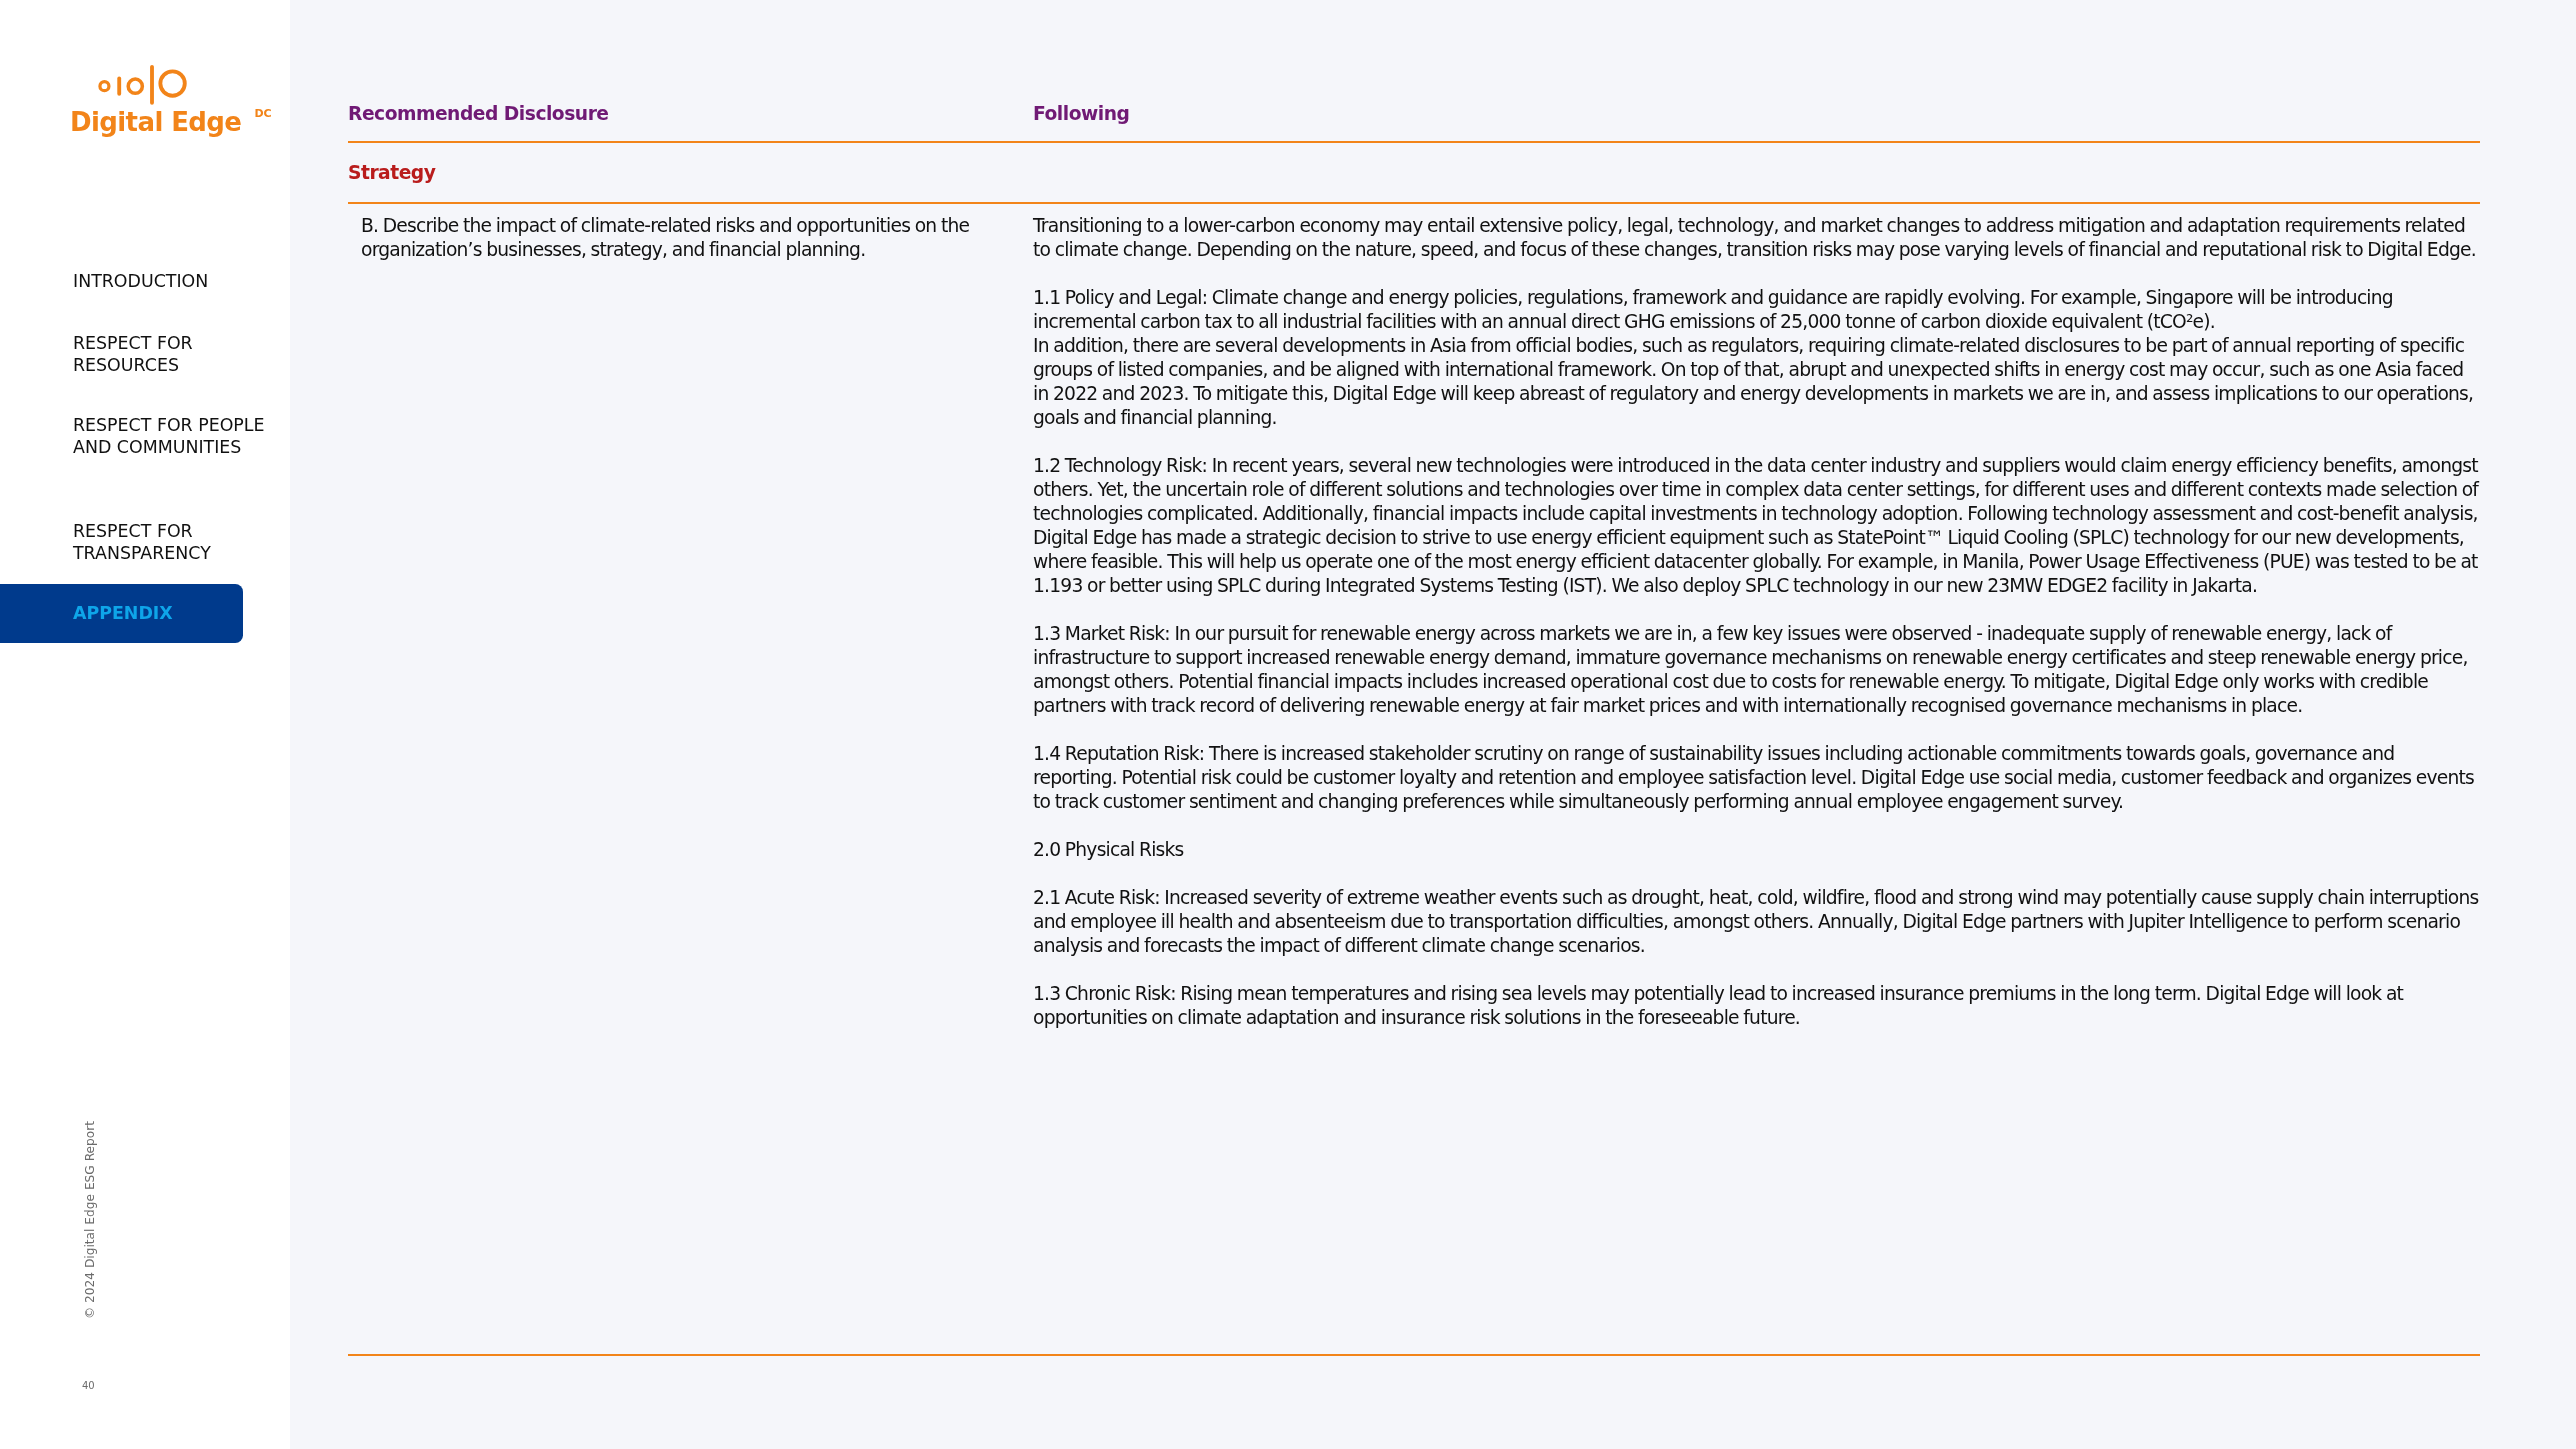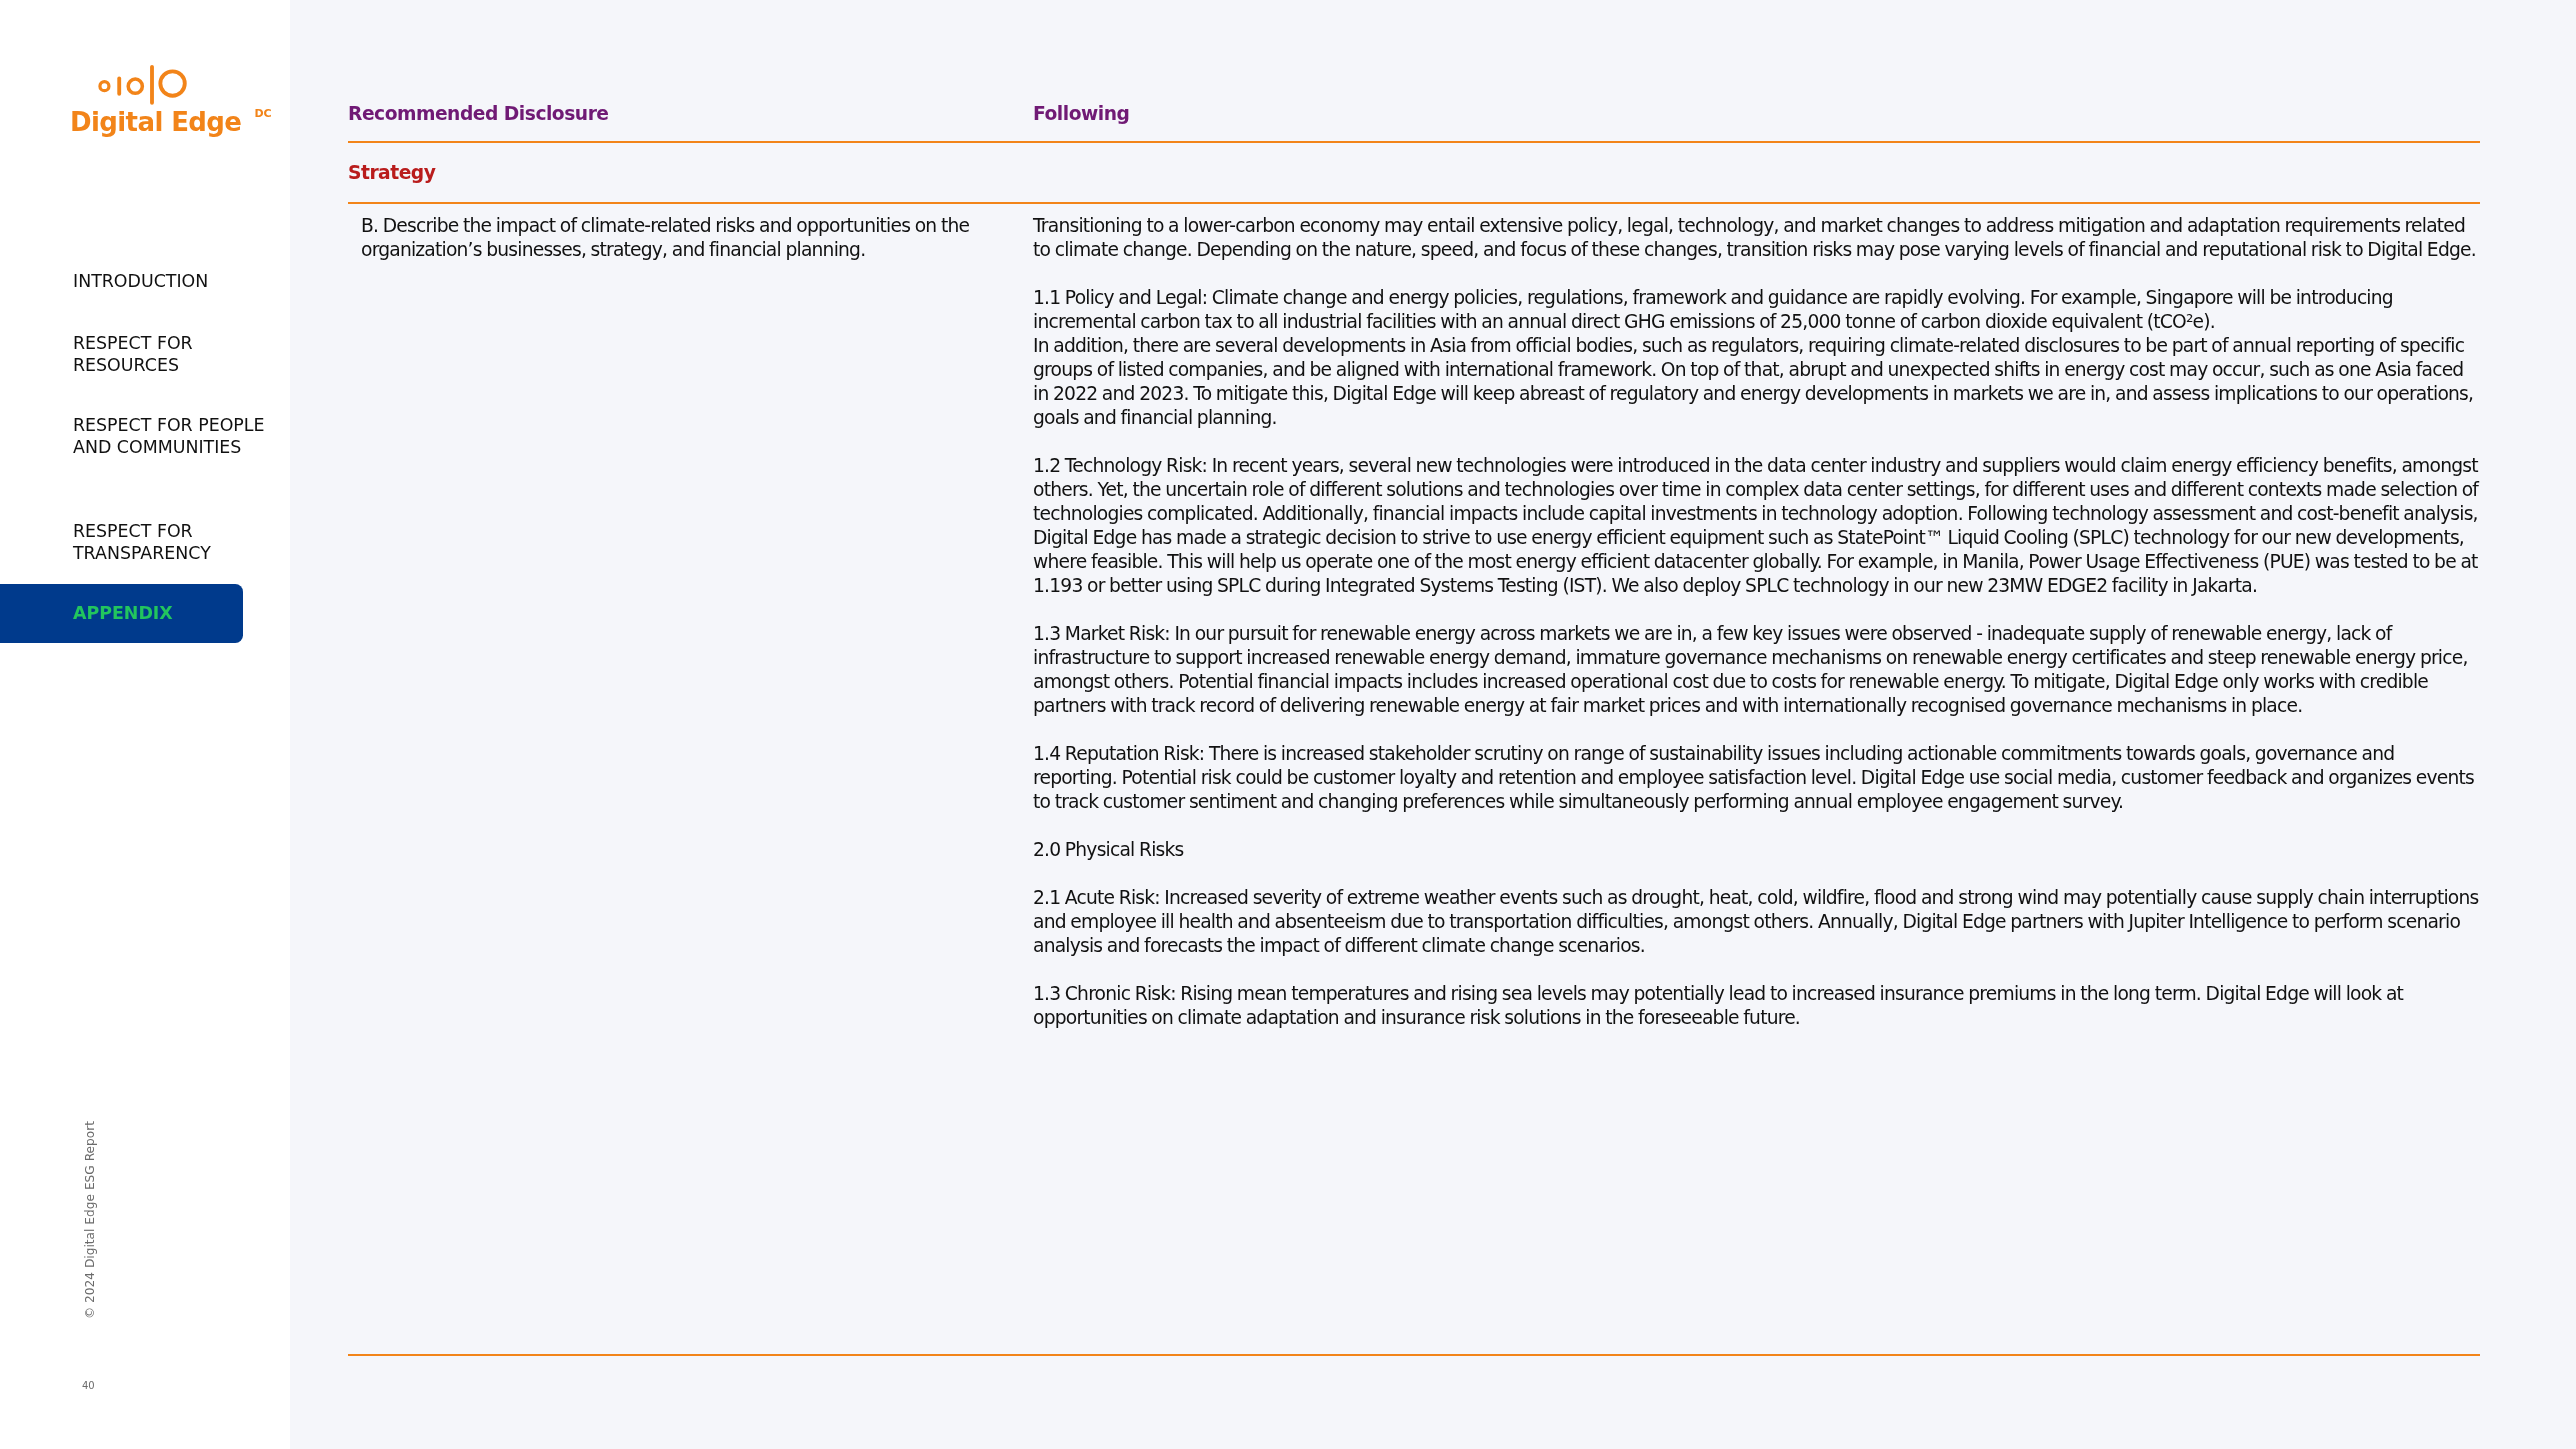--- a/index.html
+++ b/index.html
@@ -20,21 +20,21 @@
     color:#f28419; letter-spacing:-0.6px;
   }
   .logo-text sup { font-size:11px; position:relative; top:-3.9px; margin-left:13px; letter-spacing:0; }
   .nav { position:absolute; left:0; top:0; width:290px; }
   .nav-item {
     position:absolute; left:73px; width:193px;
     font-family:"DejaVu Sans", sans-serif; font-size:17.4px; line-height:22px;
     color:#111; text-transform:uppercase; cursor:pointer;
   }
   .nav-item.active {
-    left:0; width:243px; height:59px; background:#003a8c; color:#22c55e;
+    left:0; width:243px; height:59px; background:#003a8c; color:#0ea5e9;
     border-radius:0 7.7px 7.7px 0; font-weight:bold;
   }
   .nav-item.active span { position:absolute; left:73px; top:18px; }
   .footer-note {
     position:absolute; left:91px; top:1319px; transform-origin:0 0; transform:rotate(-90deg);
     font-family:"DejaVu Sans", sans-serif; font-size:12.2px; color:#6b6b6b; white-space:nowrap;
     margin-left:-7.7px;
   }
   .page-num {
     position:absolute; left:82px; top:1380px; font-family:"DejaVu Sans", sans-serif;

